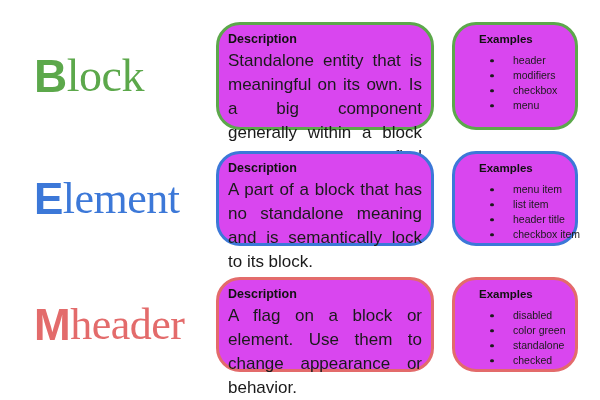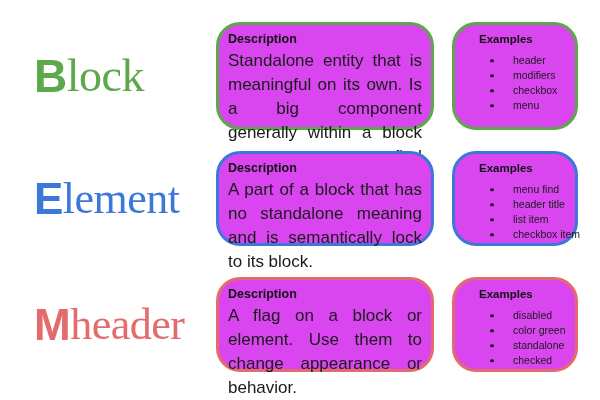--- a/index.html
+++ b/index.html
@@ -169,23 +169,23 @@
     </div>
 
     <div class="card card-description b-element">
       <div class="card-title">Description</div>
       <div class="card-body">A part of a block that has no standalone meaning and is semantically lock to its block.</div>
     </div>
 
     <div class="card card-examples b-element">
       <div class="card-title">Examples</div>
       <ul class="examples-list">
-        <li><span class="bullet-dot"></span><span>menu find</span></li>
+        <li><span class="bullet-dot"></span><span>menu item</span></li>
+        <li><span class="bullet-dot"></span><span>list item</span></li>
         <li><span class="bullet-dot"></span><span>header title</span></li>
-        <li><span class="bullet-dot"></span><span>list item</span></li>
         <li><span class="bullet-dot"></span><span>checkbox item</span></li>
       </ul>
     </div>
   </div>
 
   <div class="bem-row row-modifier">
 
     <div class="term-heading c-modifier">
       <span class="term-initial">M</span>
         <span class="term-rest">header</span>

